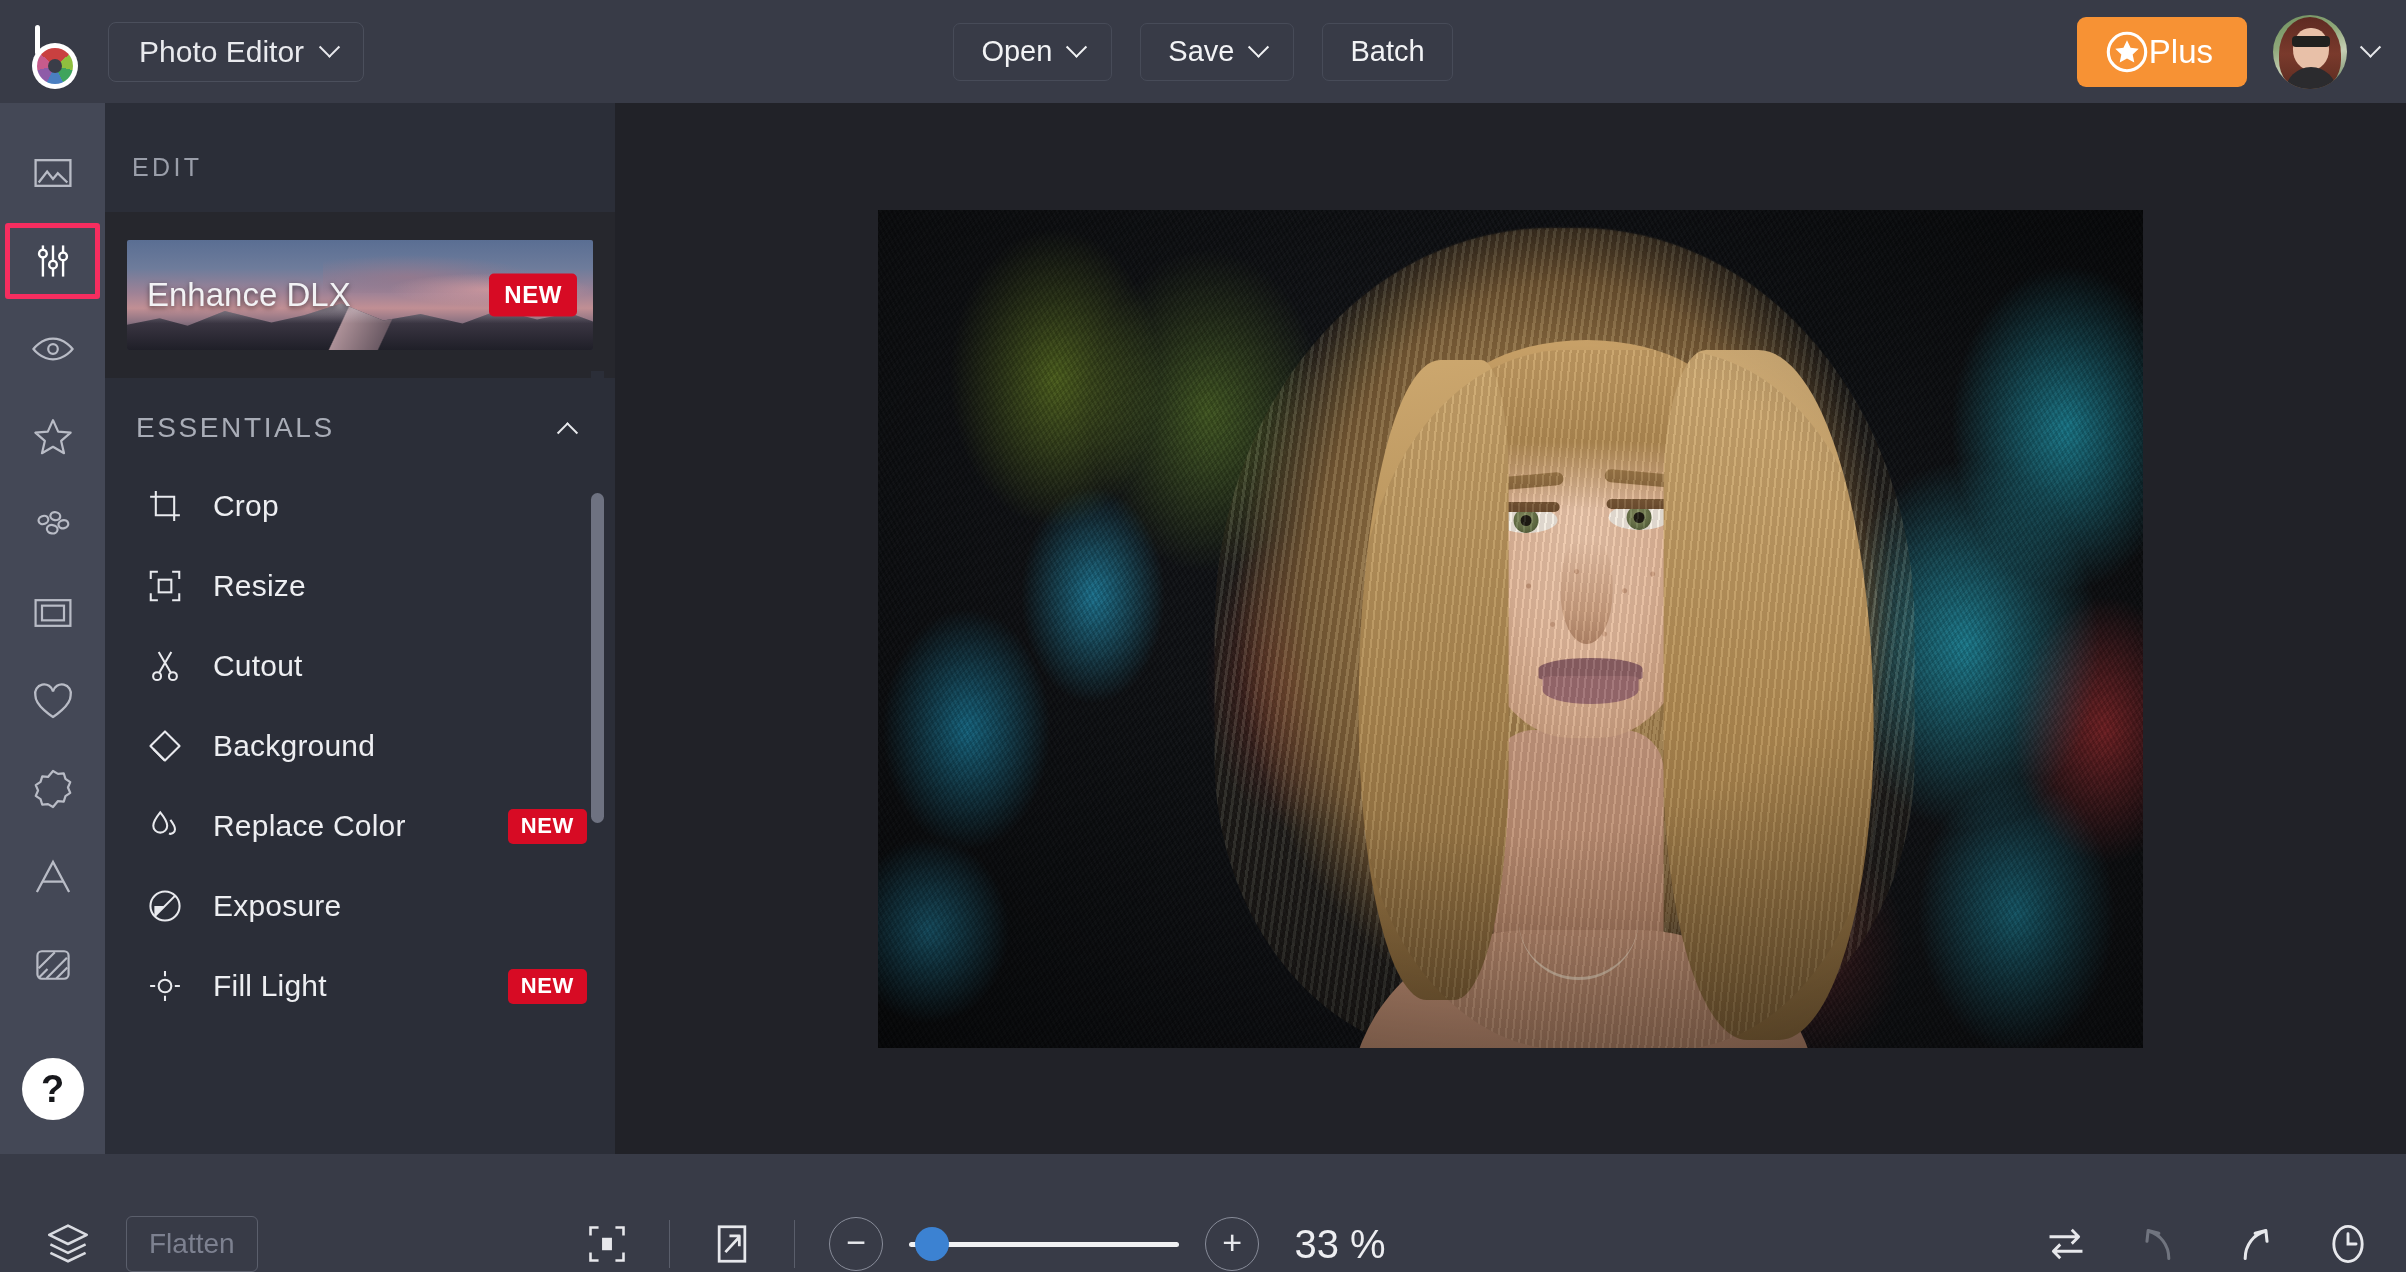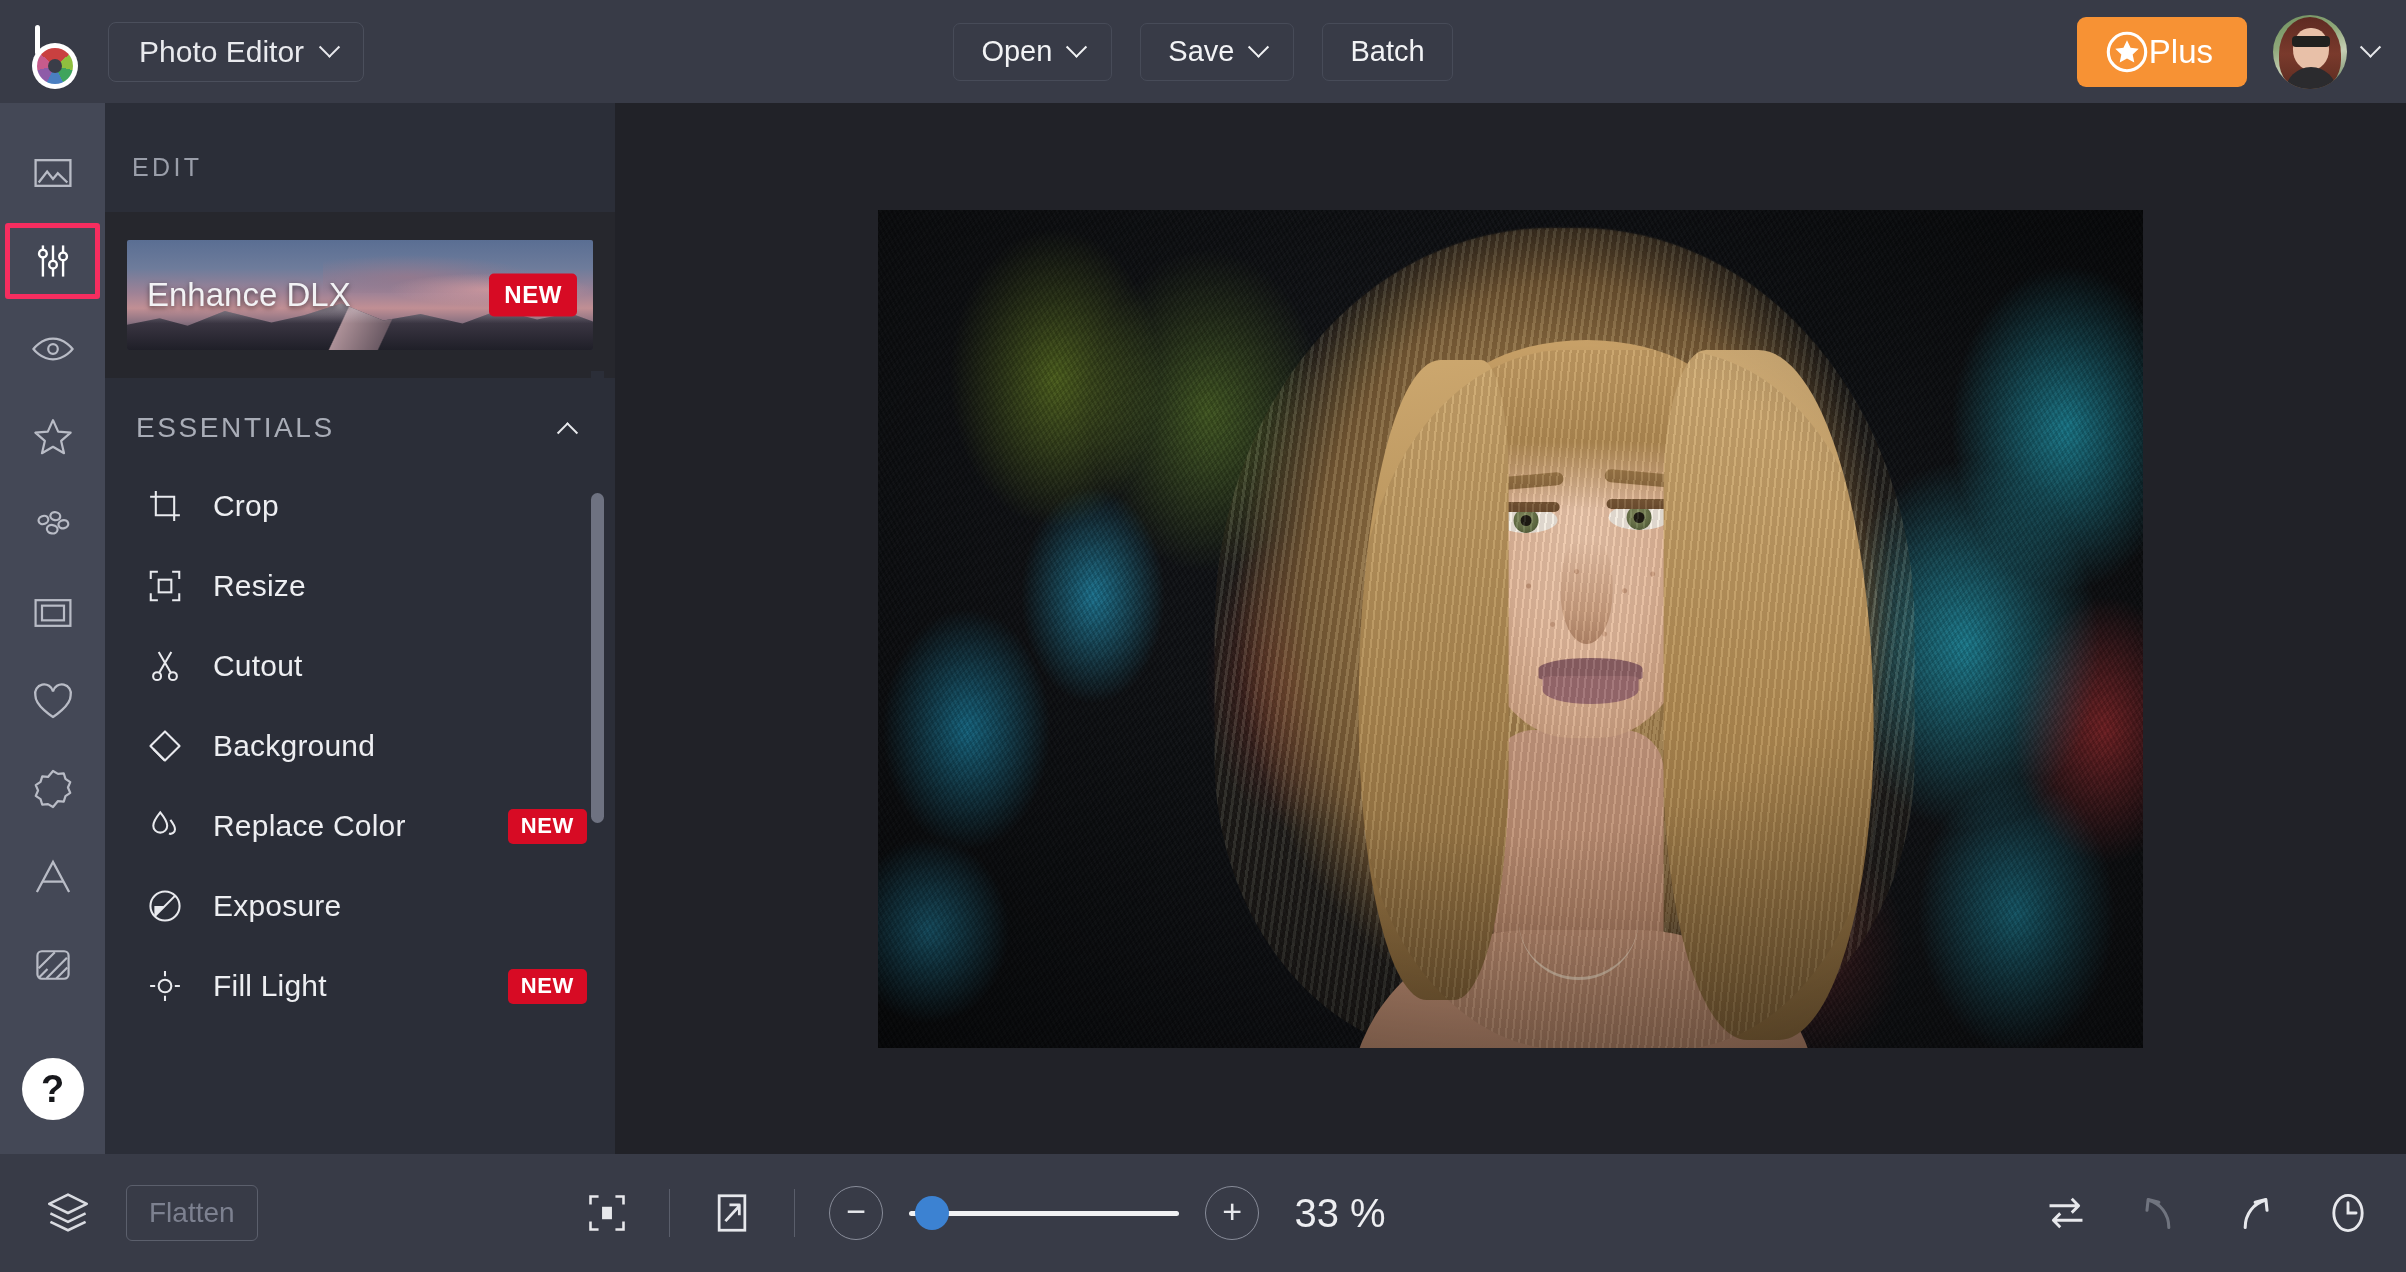--- a/index.html
+++ b/index.html
@@ -304,21 +304,21 @@
                radial-gradient(circle at 82% 20%, rgba(150,95,65,.38) 0 2px, transparent 3px),
                radial-gradient(circle at 32% 62%, rgba(150,95,65,.36) 0 2px, transparent 3px),
                radial-gradient(circle at 58% 70%, rgba(150,95,65,.34) 0 2px, transparent 3px);
     opacity:.9; }
   .subj .necklace { position:absolute; left:310px; top:700px; width:120px; height:70px;
     border-bottom:3px solid rgba(235,225,205,.55); border-radius:0 0 60px 60px; }
 
   
   .bottom {
     height:118px; flex:0 0 118px; background:#383B47;
-    display:flex; align-items:center; padding:0 30px 0 40px; gap:0;
+    display:flex; align-items:flex-end; padding:0 30px 0 40px; gap:0;
   }
   .b-left { display:flex; align-items:center; gap:30px; }
   .flatten {
     height:56px; padding:0 22px; border:1px solid #5B5F6C; border-radius:6px;
     background:transparent; color:#7D8190; font-size:28px;
     font-family:"Liberation Sans", sans-serif; cursor:default;
     display:flex; align-items:center;
   }
   .b-center { margin:0 auto; display:flex; align-items:center; gap:26px; }
   .divider { width:1px; height:48px; background:#5A5E6B; margin:0 8px; }

